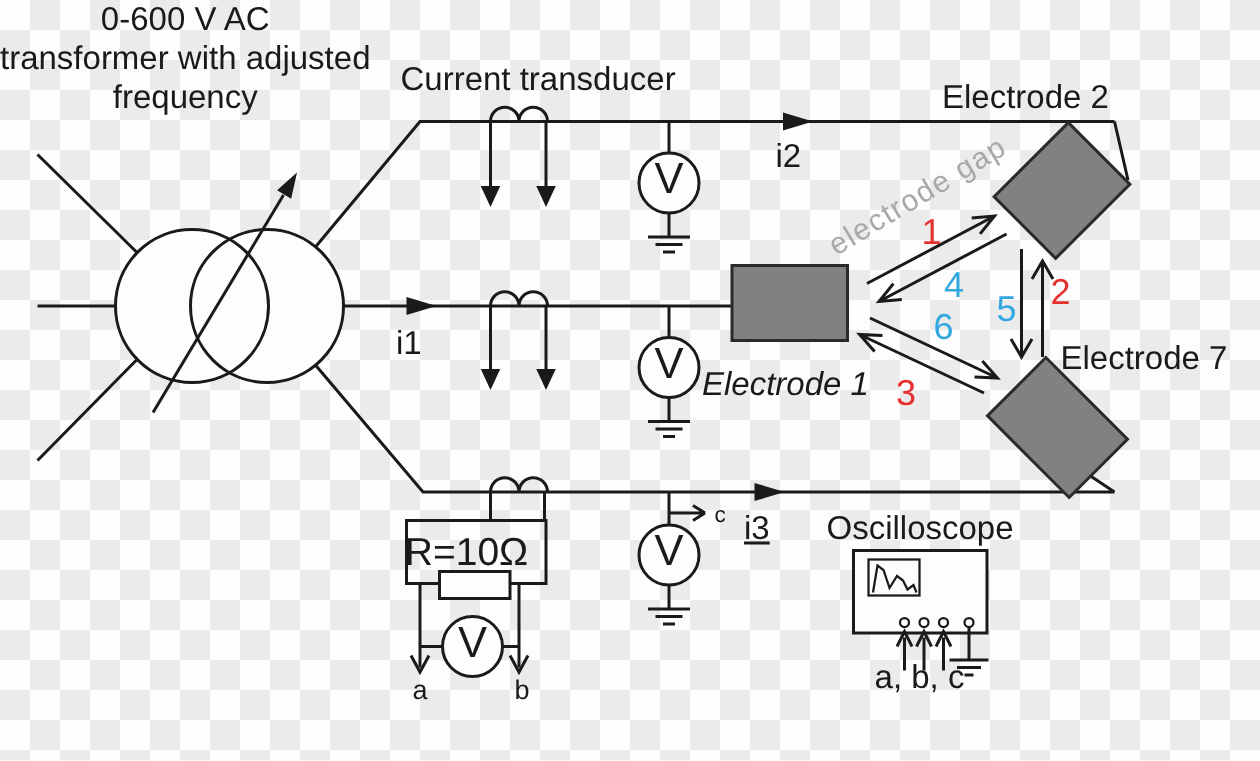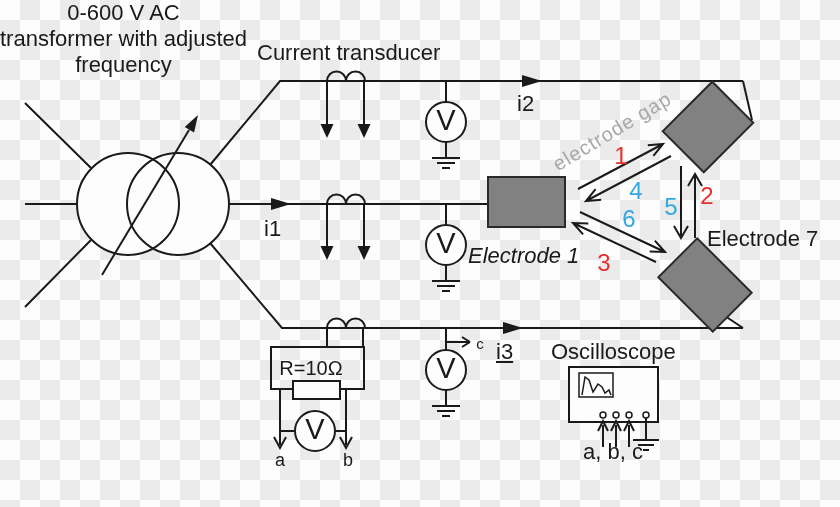--- a/index.html
+++ b/index.html
@@ -8,31 +8,31 @@
     background:conic-gradient(#ebebeb 0 25%, #fdfdfd 25% 50%, #ebebeb 50% 75%, #fdfdfd 75%);
     background-size:40px 40px;
     font-family:"Liberation Sans", sans-serif;
     padding-left:20px;
   }
   svg{position:absolute;left:0;top:0;}
   .lbl{position:absolute;white-space:nowrap;color:#1a1a1a;
        font:22px/1.1 "Liberation Sans", sans-serif;}
   .ctr{transform:translate(-50%,-50%);}
   .title-block{left:0;top:45;width:286;text-align:center;line-height:26px;}
-  .lbl-ct{left:257px;top:41px;}
+  .lbl-ct{left:267px;top:41px;}
   .lbl-i1{left:264px;top:217px;}
   .lbl-i2{left:517px;top:92px;}
   .lbl-i3{left:496px;top:340px;text-decoration:underline;}
   .lbl-e1{left:468px;top:244px;font-style:italic;}
   .lbl-e2{left:628px;top:53px;}
   .lbl-e3{left:707px;top:227px;}
   .lbl-osc{left:551px;top:340px;}
   .lbl-gap{left:612px;top:131px;font-size:20px;letter-spacing:1px;
            transform:translate(-50%,-50%) rotate(-31deg);}
-  .lbl-res{left:311px;top:368px;font-size:20px;}
+  .lbl-res{left:311px;top:368px;font-size:26px;}
   .num{font-size:24px;}
   .n1{left:621px;top:156px;} .n2{left:707px;top:196px;} .n3{left:604px;top:263px;}
   .n4{left:636px;top:191px;} .n5{left:671px;top:207px;} .n6{left:629px;top:219px;}
   .vlab{font-size:29px;transform:translate(-50%,-54%);}
   .v1{left:446px;top:122px;} .v2{left:446px;top:245px;}
   .v3{left:446px;top:370px;} .v4{left:315px;top:431px;}
   .lbl-a{left:280px;top:461px;font-size:18px;}
   .lbl-b{left:348px;top:461px;font-size:18px;}
   .lbl-c{left:480px;top:344px;font-size:15px;}
   .lbl-abc{left:613px;top:452px;font-size:22px;}
@@ -142,20 +142,21 @@
   <div>0-600 V AC</div>
   <div>transformer with adjusted</div>
   <div>frequency</div>
 </div>
 
 <div class="lbl lbl-ct">Current transducer</div>
 <div class="lbl lbl-i1">i1</div>
 <div class="lbl lbl-i2">i2</div>
 <div class="lbl lbl-i3">i3</div>
 <div class="lbl lbl-e1">Electrode 1</div>
+<div class="lbl lbl-e2">Electrode 2</div>
 <div class="lbl lbl-e3">Electrode 7</div>
 <div class="lbl lbl-osc">Oscilloscope</div>
 <div class="lbl lbl-gap" style="color: rgb(168, 168, 168);">electrode gap</div>
 <div class="lbl lbl-res ctr">R=10Ω</div>
 
 <div class="lbl num n1 ctr" style="color: rgb(228, 49, 47);">1</div>
 <div class="lbl num n2 ctr" style="color: rgb(228, 49, 47);">2</div>
 <div class="lbl num n3 ctr" style="color: rgb(228, 49, 47);">3</div>
 <div class="lbl num n4 ctr" style="color: rgb(51, 168, 224);">4</div>
 <div class="lbl num n5 ctr" style="color: rgb(51, 168, 224);">5</div>

